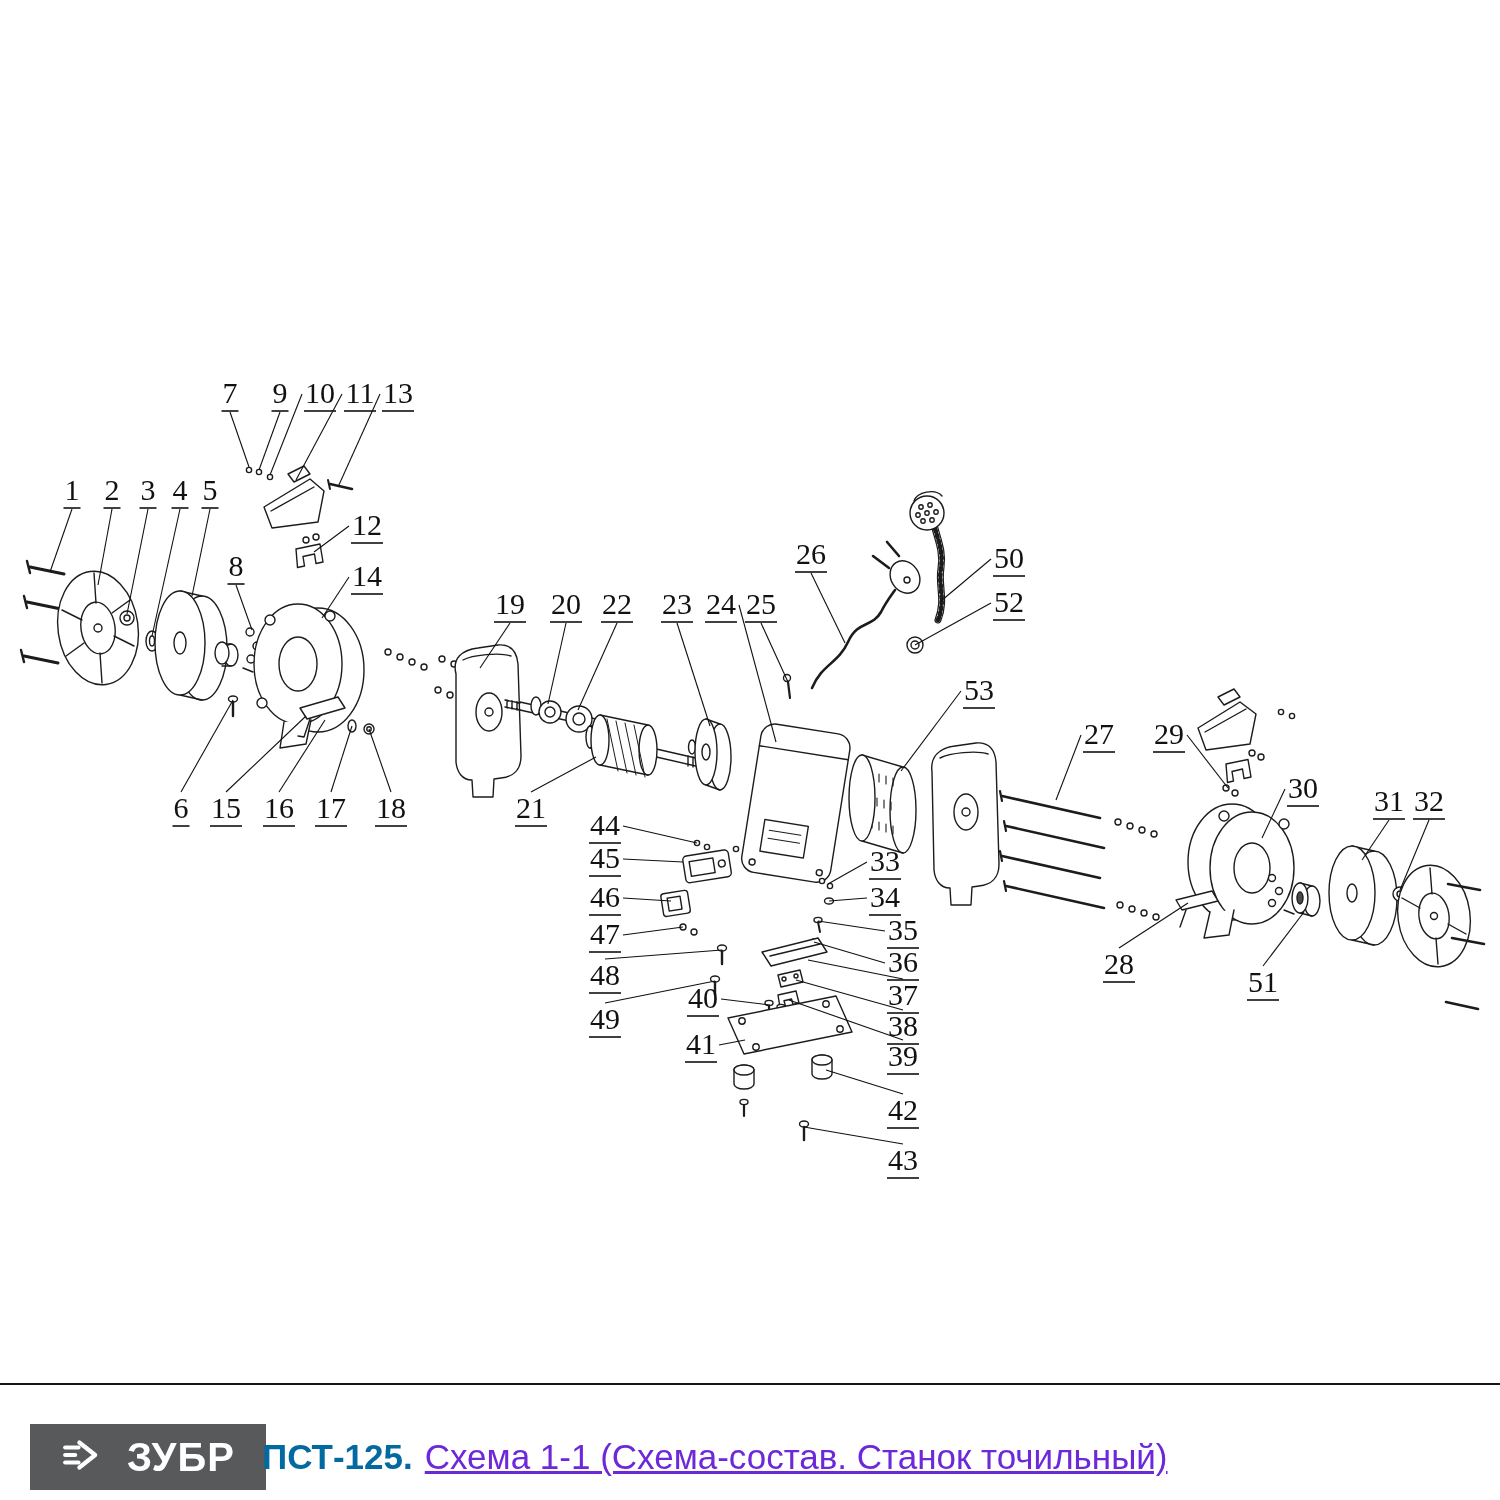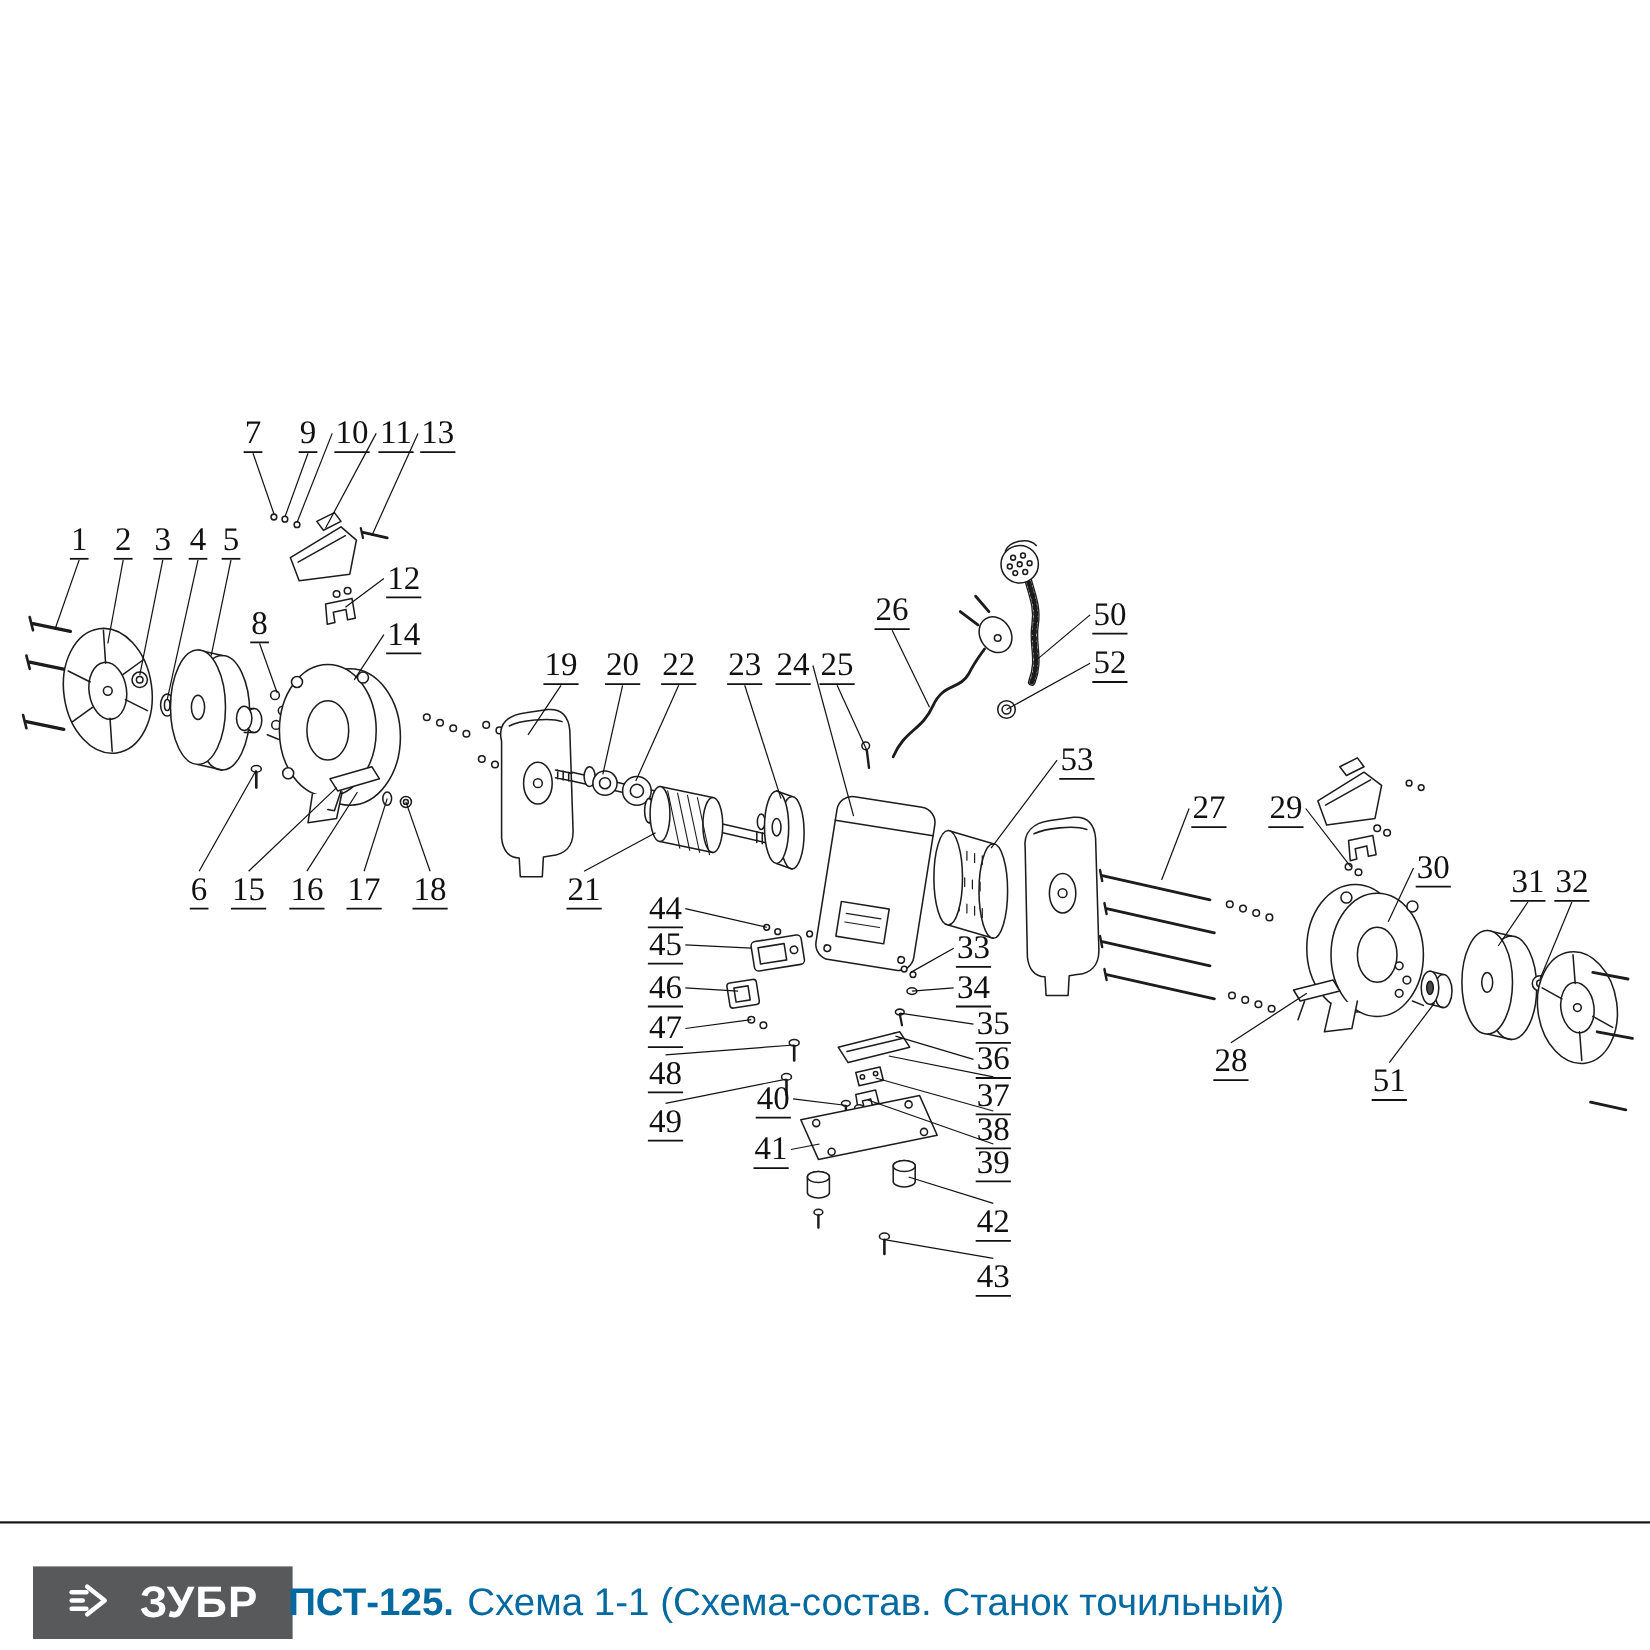--- a/index.html
+++ b/index.html
@@ -15,21 +15,21 @@
   .logo{
     position:absolute;left:30px;top:1424px;width:236px;height:66px;background:#58595b;
     display:flex;align-items:center;justify-content:center;gap:26px;
   }
   .logo-text{font-family:"Liberation Sans", sans-serif;font-weight:700;font-size:40px;color:#ffffff;letter-spacing:1px;}
   .title{
     position:absolute;left:262px;top:1424px;height:66px;display:flex;align-items:center;gap:12px;
     font-family:"Liberation Sans", sans-serif;font-size:35px;white-space:nowrap;
   }
   .model{color:#0369a1;font-weight:700;}
-  .rest{color:#0369a1;}
+  .rest{color:#6d28d9;text-decoration:underline;}
 </style>
 </head>
 <body>
 
 <svg id="diagram" width="1500" height="1500" viewBox="0 0 1500 1500" xmlns="http://www.w3.org/2000/svg">
   <g id="artwork" stroke="#1c1c1c" stroke-width="1.4" fill="none" stroke-linecap="round" stroke-linejoin="round">
 
     <g>
       <line x1="30" y1="567" x2="64" y2="574" stroke-width="3"></line>
         <line x1="27" y1="561" x2="30" y2="573" stroke-width="2.4"></line>

